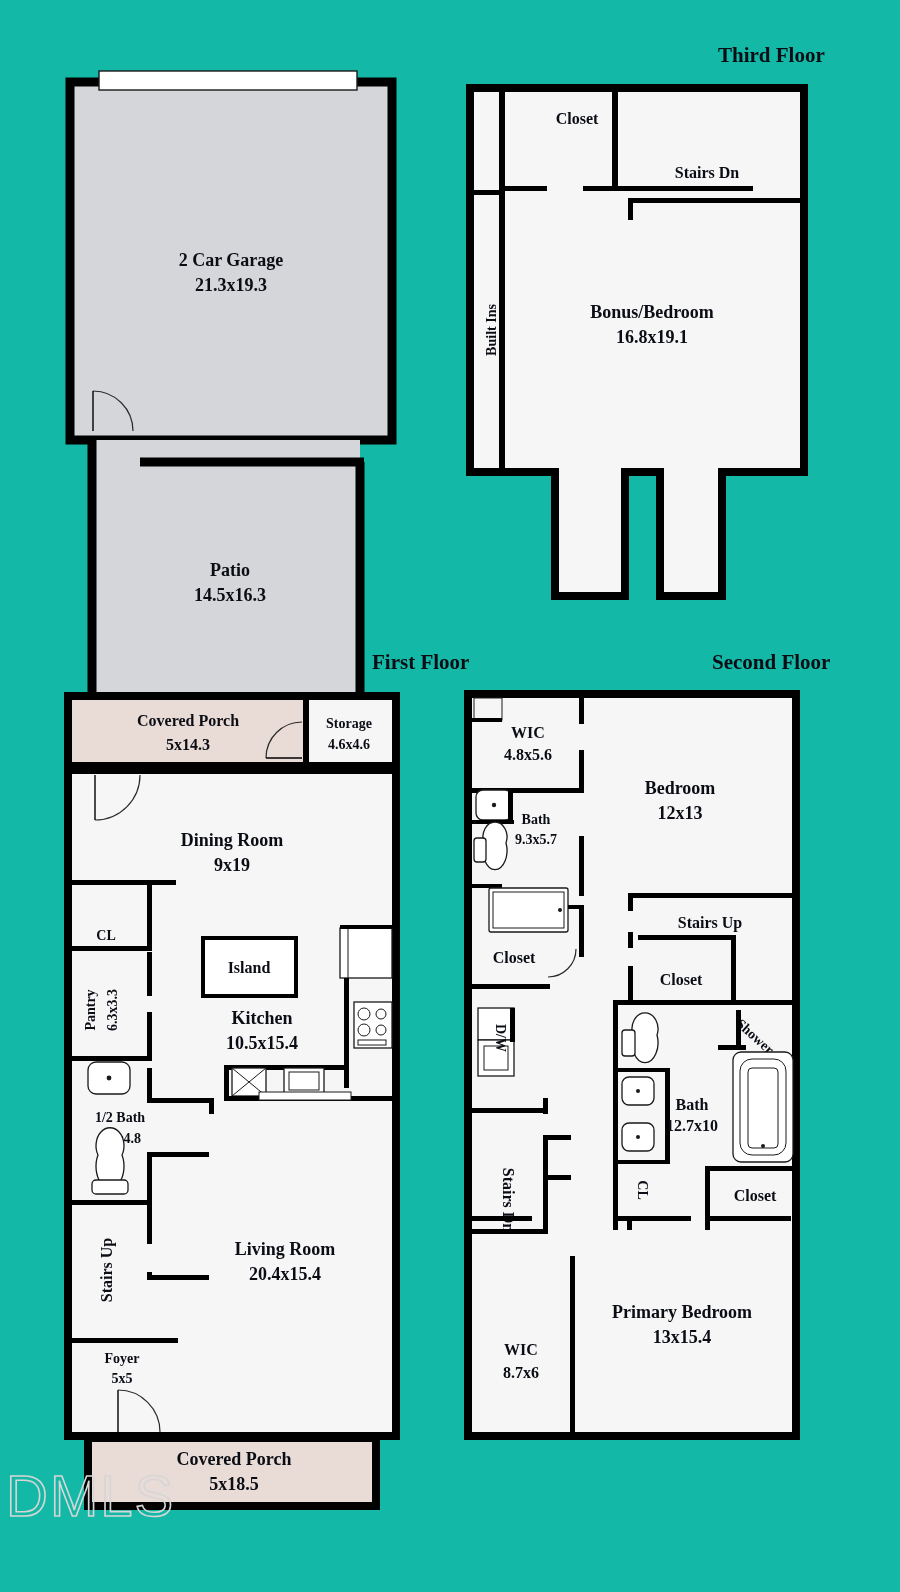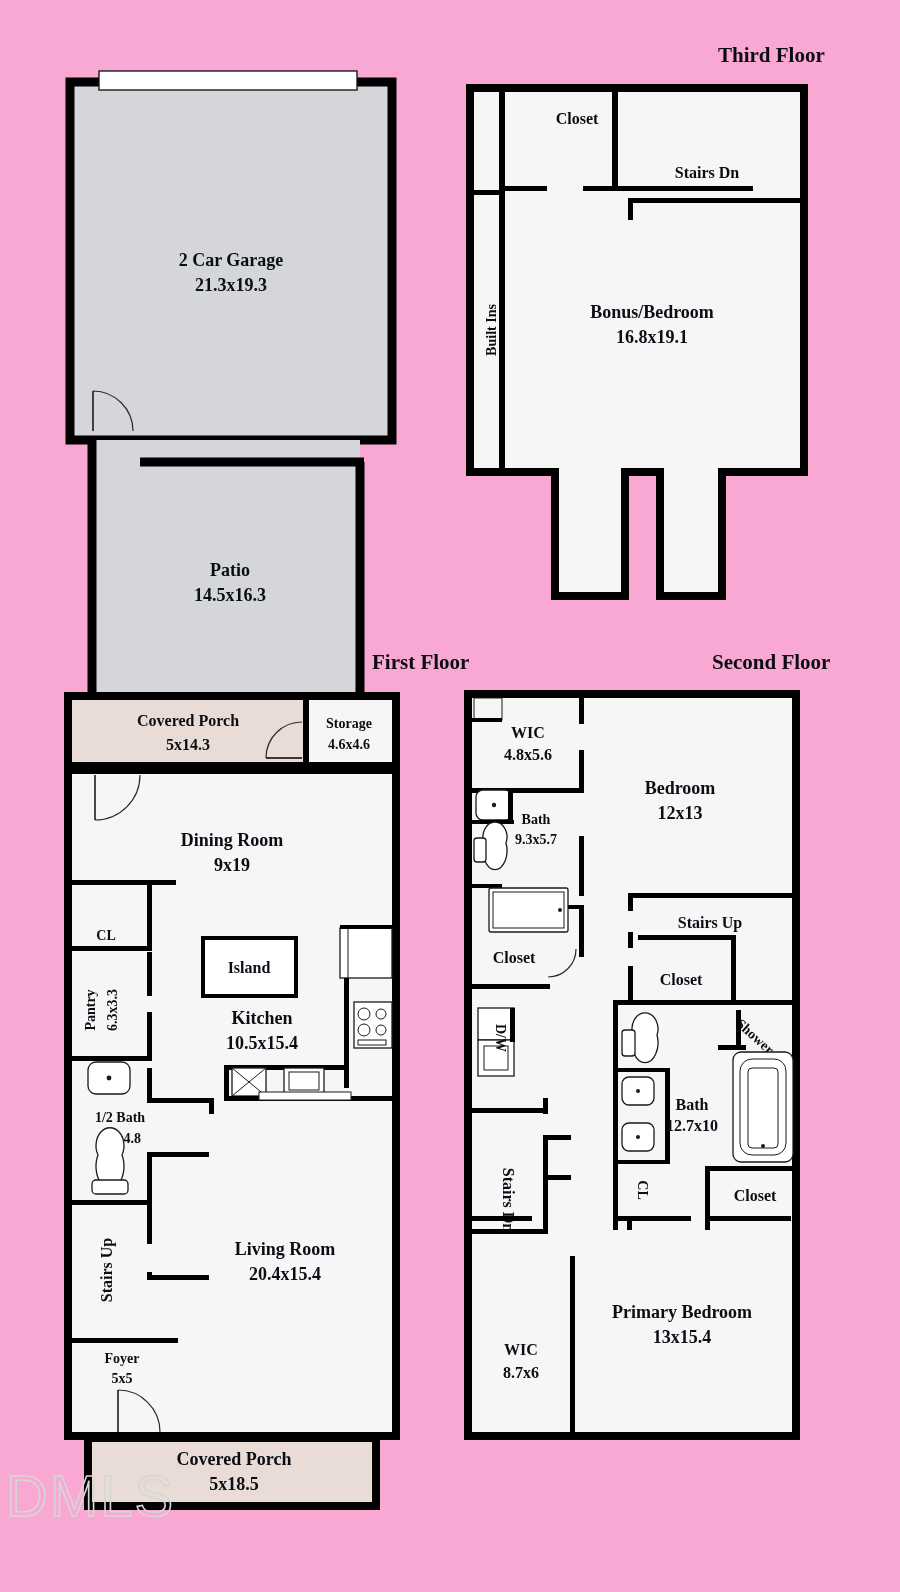--- a/index.html
+++ b/index.html
@@ -5,21 +5,21 @@
   html,body{margin:0;padding:0;background:#ffffff;}
   body{
     font-family:"Liberation Serif", "DejaVu Serif", serif;
     color:#0e0f12;
   }
   #page{
     position:relative;
     width:900px;
     height:1592px;
     overflow:hidden;
-    background:#f9a8d4;
+    background:#14b8a6;
   }
   svg#plan{
     position:absolute;
     left:0; top:0;
     width:900px;
     height:1592px;
     display:block;
   }
   .floor-title{
     font-family:"Liberation Serif","DejaVu Serif",serif;

